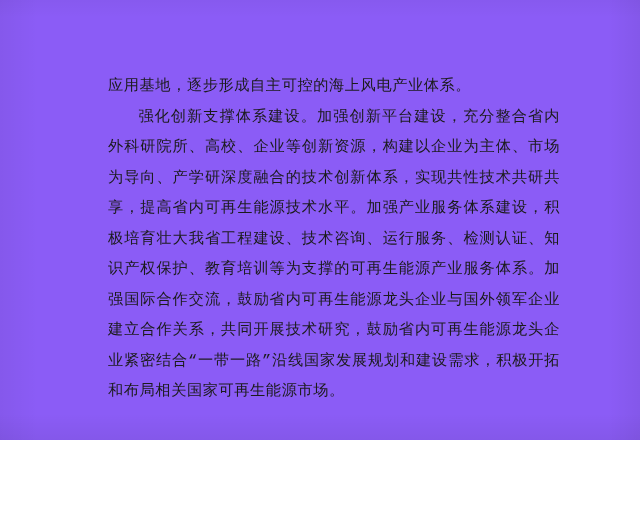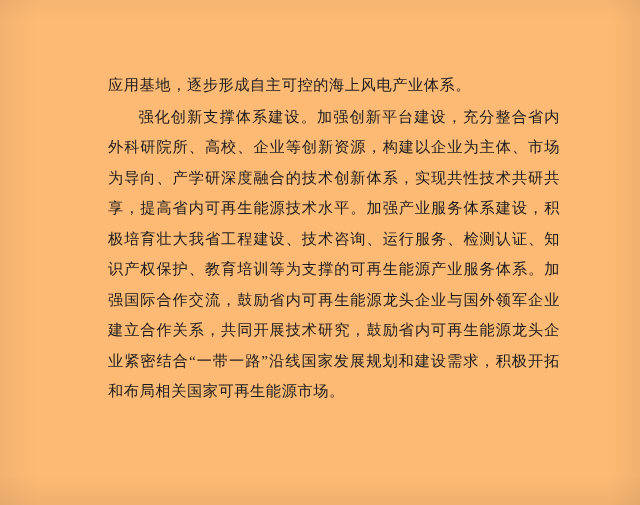--- a/index.html
+++ b/index.html
@@ -9,22 +9,22 @@
   body {
     width: 640px;
     height: 505px;
     background: #ffffff;
     font-family: "Liberation Serif", "DejaVu Serif", serif;
     overflow: hidden;
   }
   .page {
     position: relative;
     width: 640px;
-    height: 505px;
-    background: #fdba74;
+    height: 440px;
+    background: #8b5cf6;
     box-sizing: border-box;
   }
   
   .page:before {
     content: "";
     position: absolute;
     inset: 0;
     background:
       linear-gradient(to right, rgba(0,0,0,0.045), rgba(0,0,0,0) 6%),
       linear-gradient(to left, rgba(0,0,0,0.05), rgba(0,0,0,0) 5%),
@@ -46,20 +46,21 @@
     text-align: justify;
     text-justify: inter-ideograph;
     margin: 0;
     font-weight: 500;
   }
   .para + .para {
     margin-top: 1px;
   }
   .indent {
     text-indent: 2em;
+    font-family: Liberation Mono, monospace;
   }
   .para.first {
     text-indent: 0;
   }
 </style>
 </head>
 <body>
 
 <div class="page">
   <div class="text-body">

